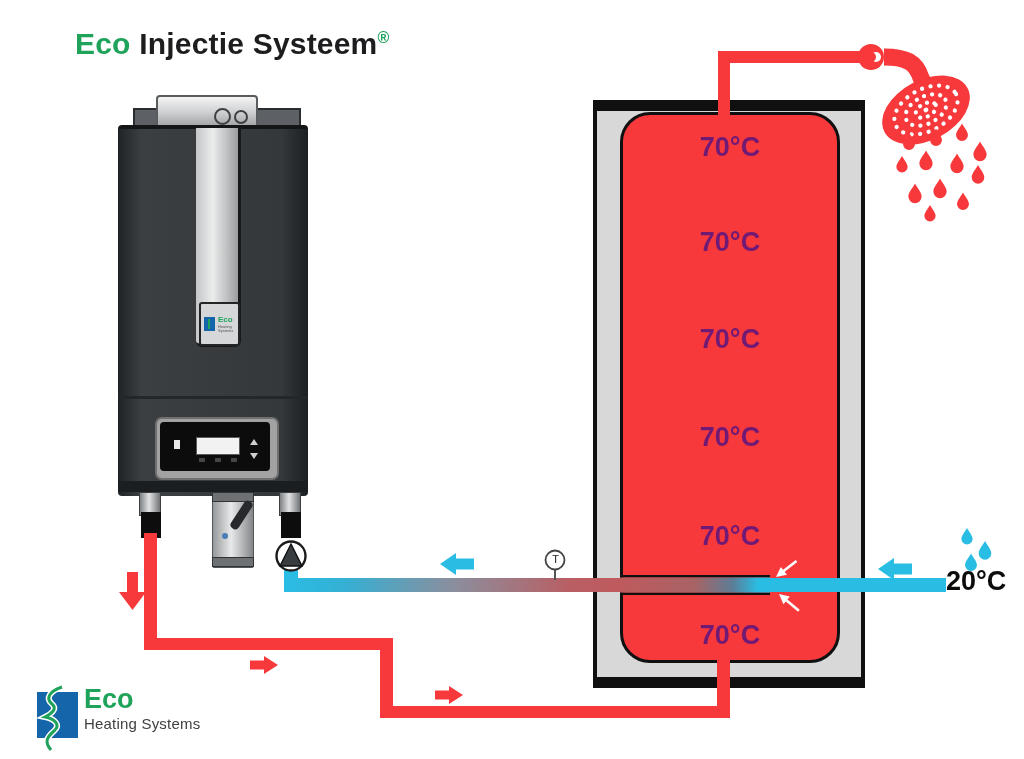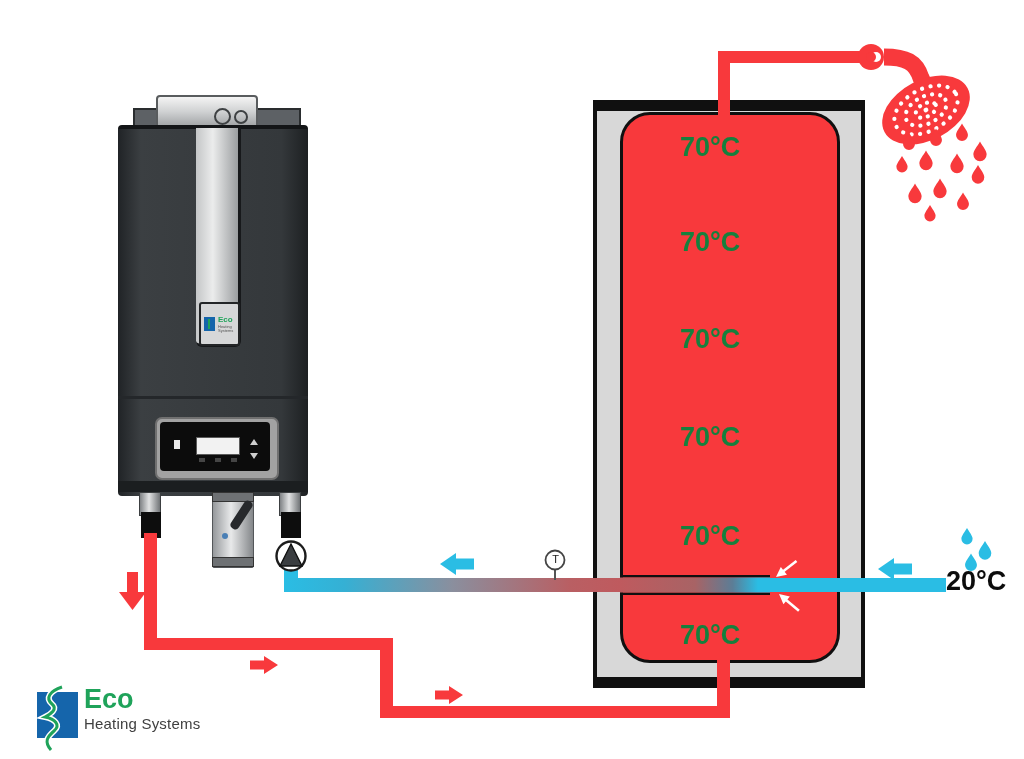--- a/index.html
+++ b/index.html
@@ -43,34 +43,37 @@
   .valve .dot{position:absolute;left:9px;top:40px;width:6px;height:6px;border-radius:50%;background:#4a7fb5;}
   .valve .handle{position:absolute;left:24px;top:6px;width:9px;height:32px;background:#27292c;border-radius:4px;
                  transform:rotate(33deg);}
   
   .tank-outer{left:593px;top:100px;width:272px;height:588px;background:#d8d8d8;border:4px solid #101010;box-sizing:border-box;z-index:1;}
   .tank-band-top{left:597px;top:104px;width:264px;height:7px;background:#101010;z-index:2;}
   .tank-band-bot{left:597px;top:677px;width:264px;height:7px;background:#101010;z-index:2;}
   .tank-red{left:620px;top:112px;width:220px;height:551px;background:#f8393c;border:3px solid #101010;
             border-radius:30px;box-sizing:border-box;z-index:2;}
   
-  .t-label{left:680px;width:100px;text-align:left;font-size:27px;font-weight:800;color:#15803d;z-index:10;}
+  .t-label{left:680px;width:100px;text-align:center;font-size:27px;font-weight:800;color:#701a75;z-index:10;}
   .cold-label{left:946px;top:566px;font-size:27px;font-weight:800;color:#0c0c0c;z-index:10;}
   .sensor-label{left:549px;top:553px;width:13px;text-align:center;font-size:11px;font-weight:400;color:#222;z-index:12;}
   
   .f-logo-sq{left:37px;top:692px;width:41px;height:46px;background:#1565ab;z-index:6;}
   .f-logo-brand{left:84px;top:684px;font-size:27px;font-weight:700;color:#1fa35a;z-index:10;}
   .f-logo-sub{left:84px;top:715px;font-size:15px;font-weight:400;color:#3f3f3f;letter-spacing:.2px;z-index:10;}
   svg.overlay{position:absolute;left:0;top:0;z-index:8;}
 </style>
 </head>
 <body>
 
 <div class="stage">
 
+  <div class="abs title">
+    <span class="brand">Eco</span><span> Injectie Systeem</span><sup>®</sup>
+  </div>
 
   <div class="abs b-plate"></div>
   <div class="abs b-cap">
     <span class="hole" style="left:56px;top:11px;width:13px;height:13px;"></span>
     <span class="hole" style="left:76px;top:13px;width:10px;height:10px;"></span>
   </div>
   <div class="abs b-body"></div>
   <div class="abs b-stripe"></div>
   <div class="abs b-badge">
     <span class="sq"></span>

